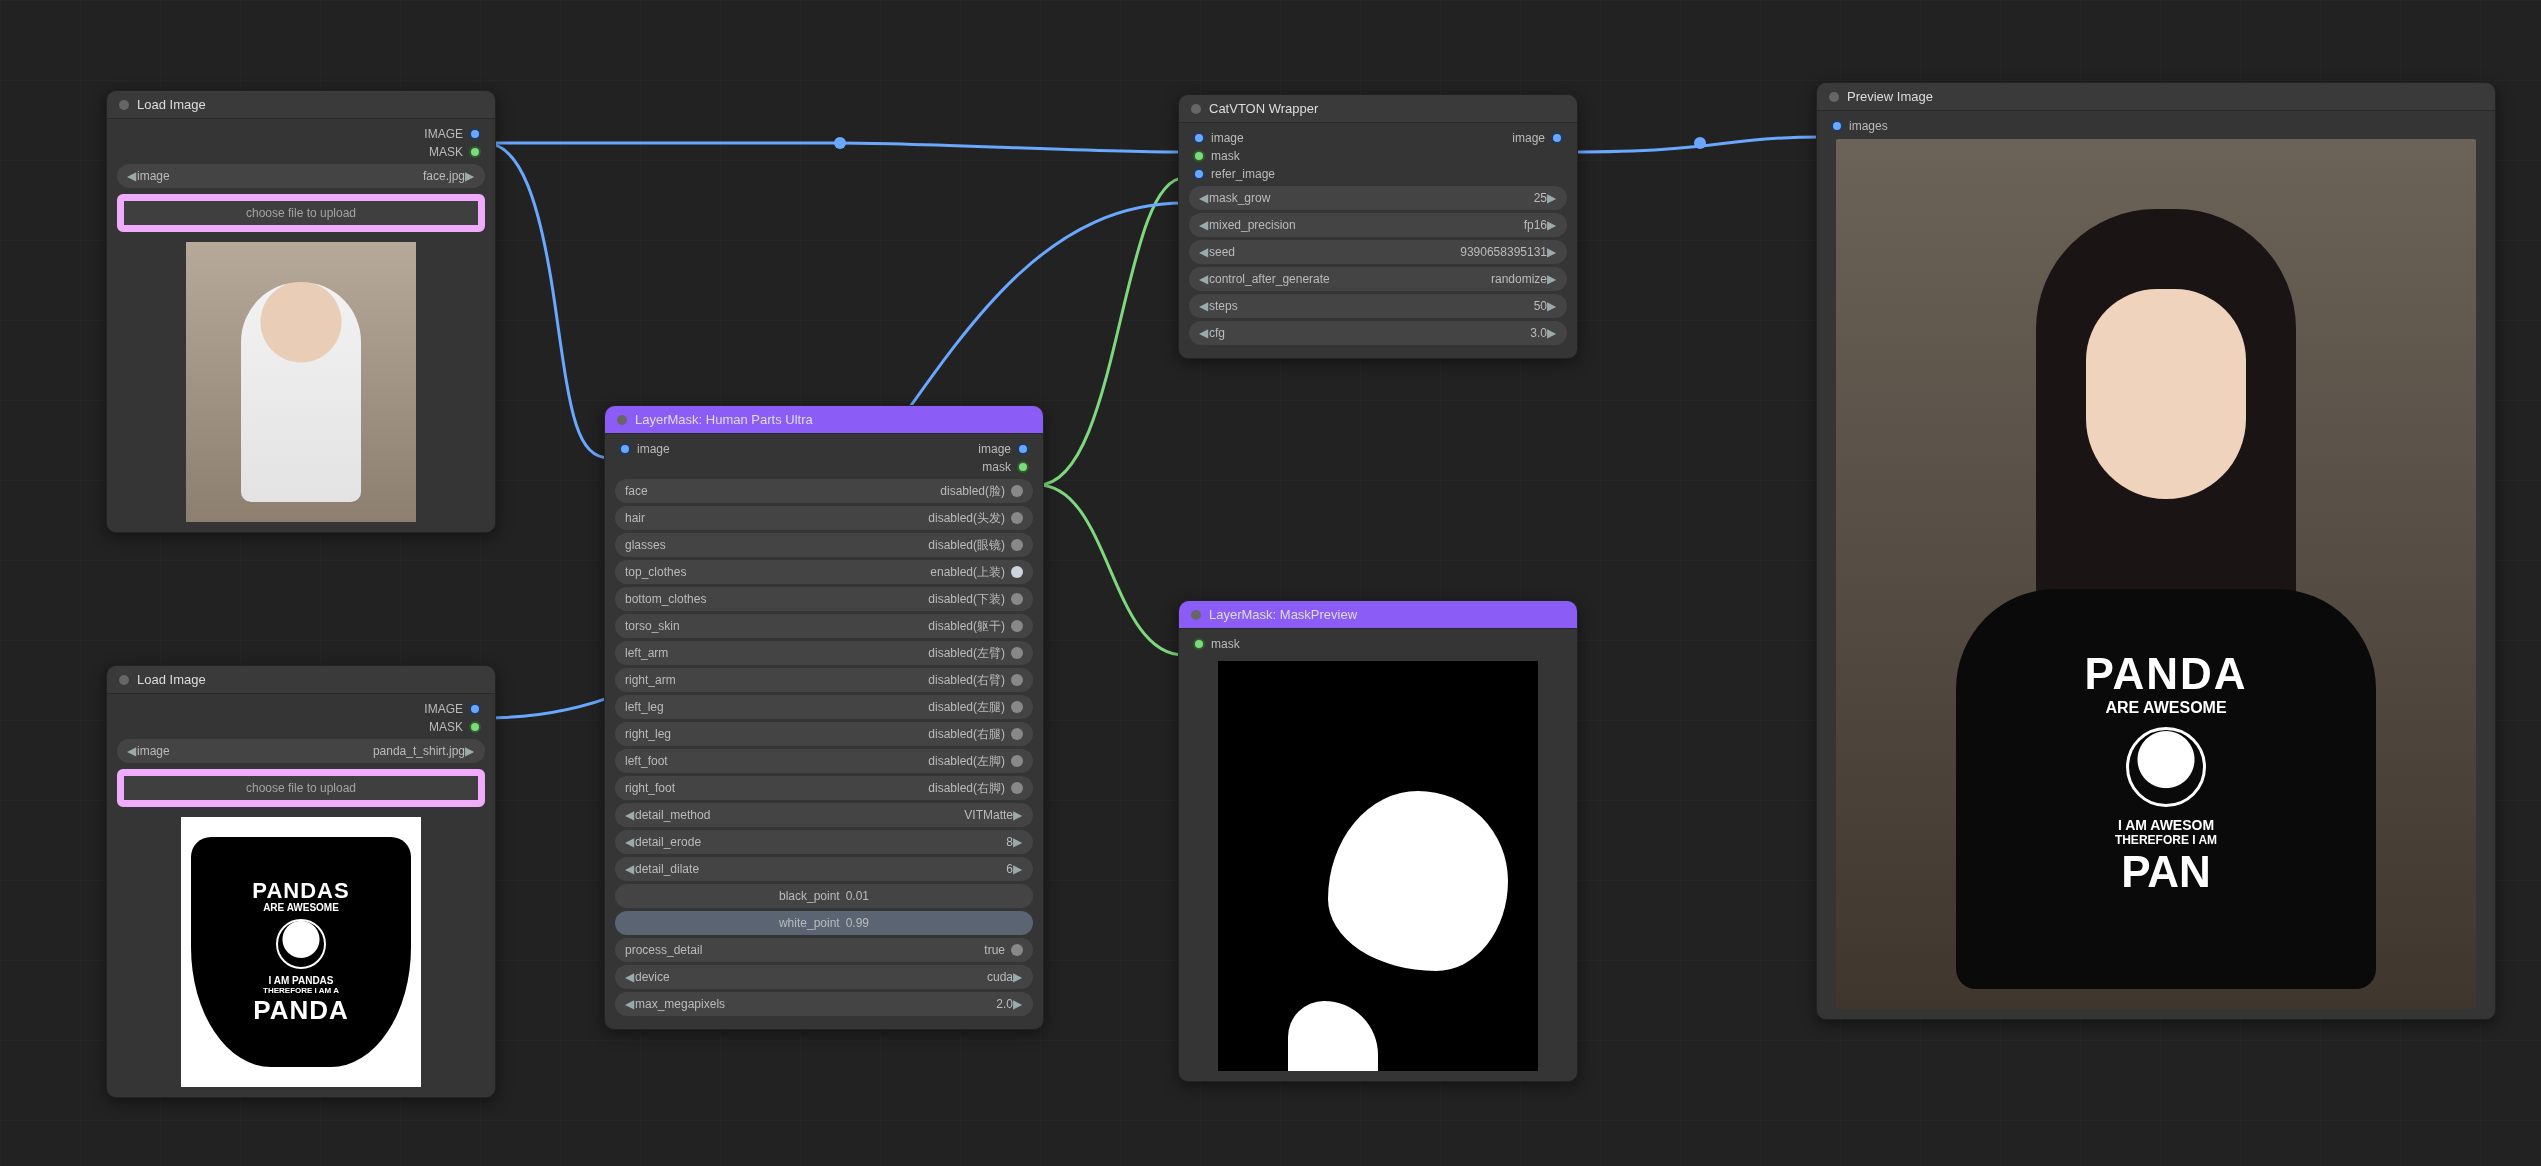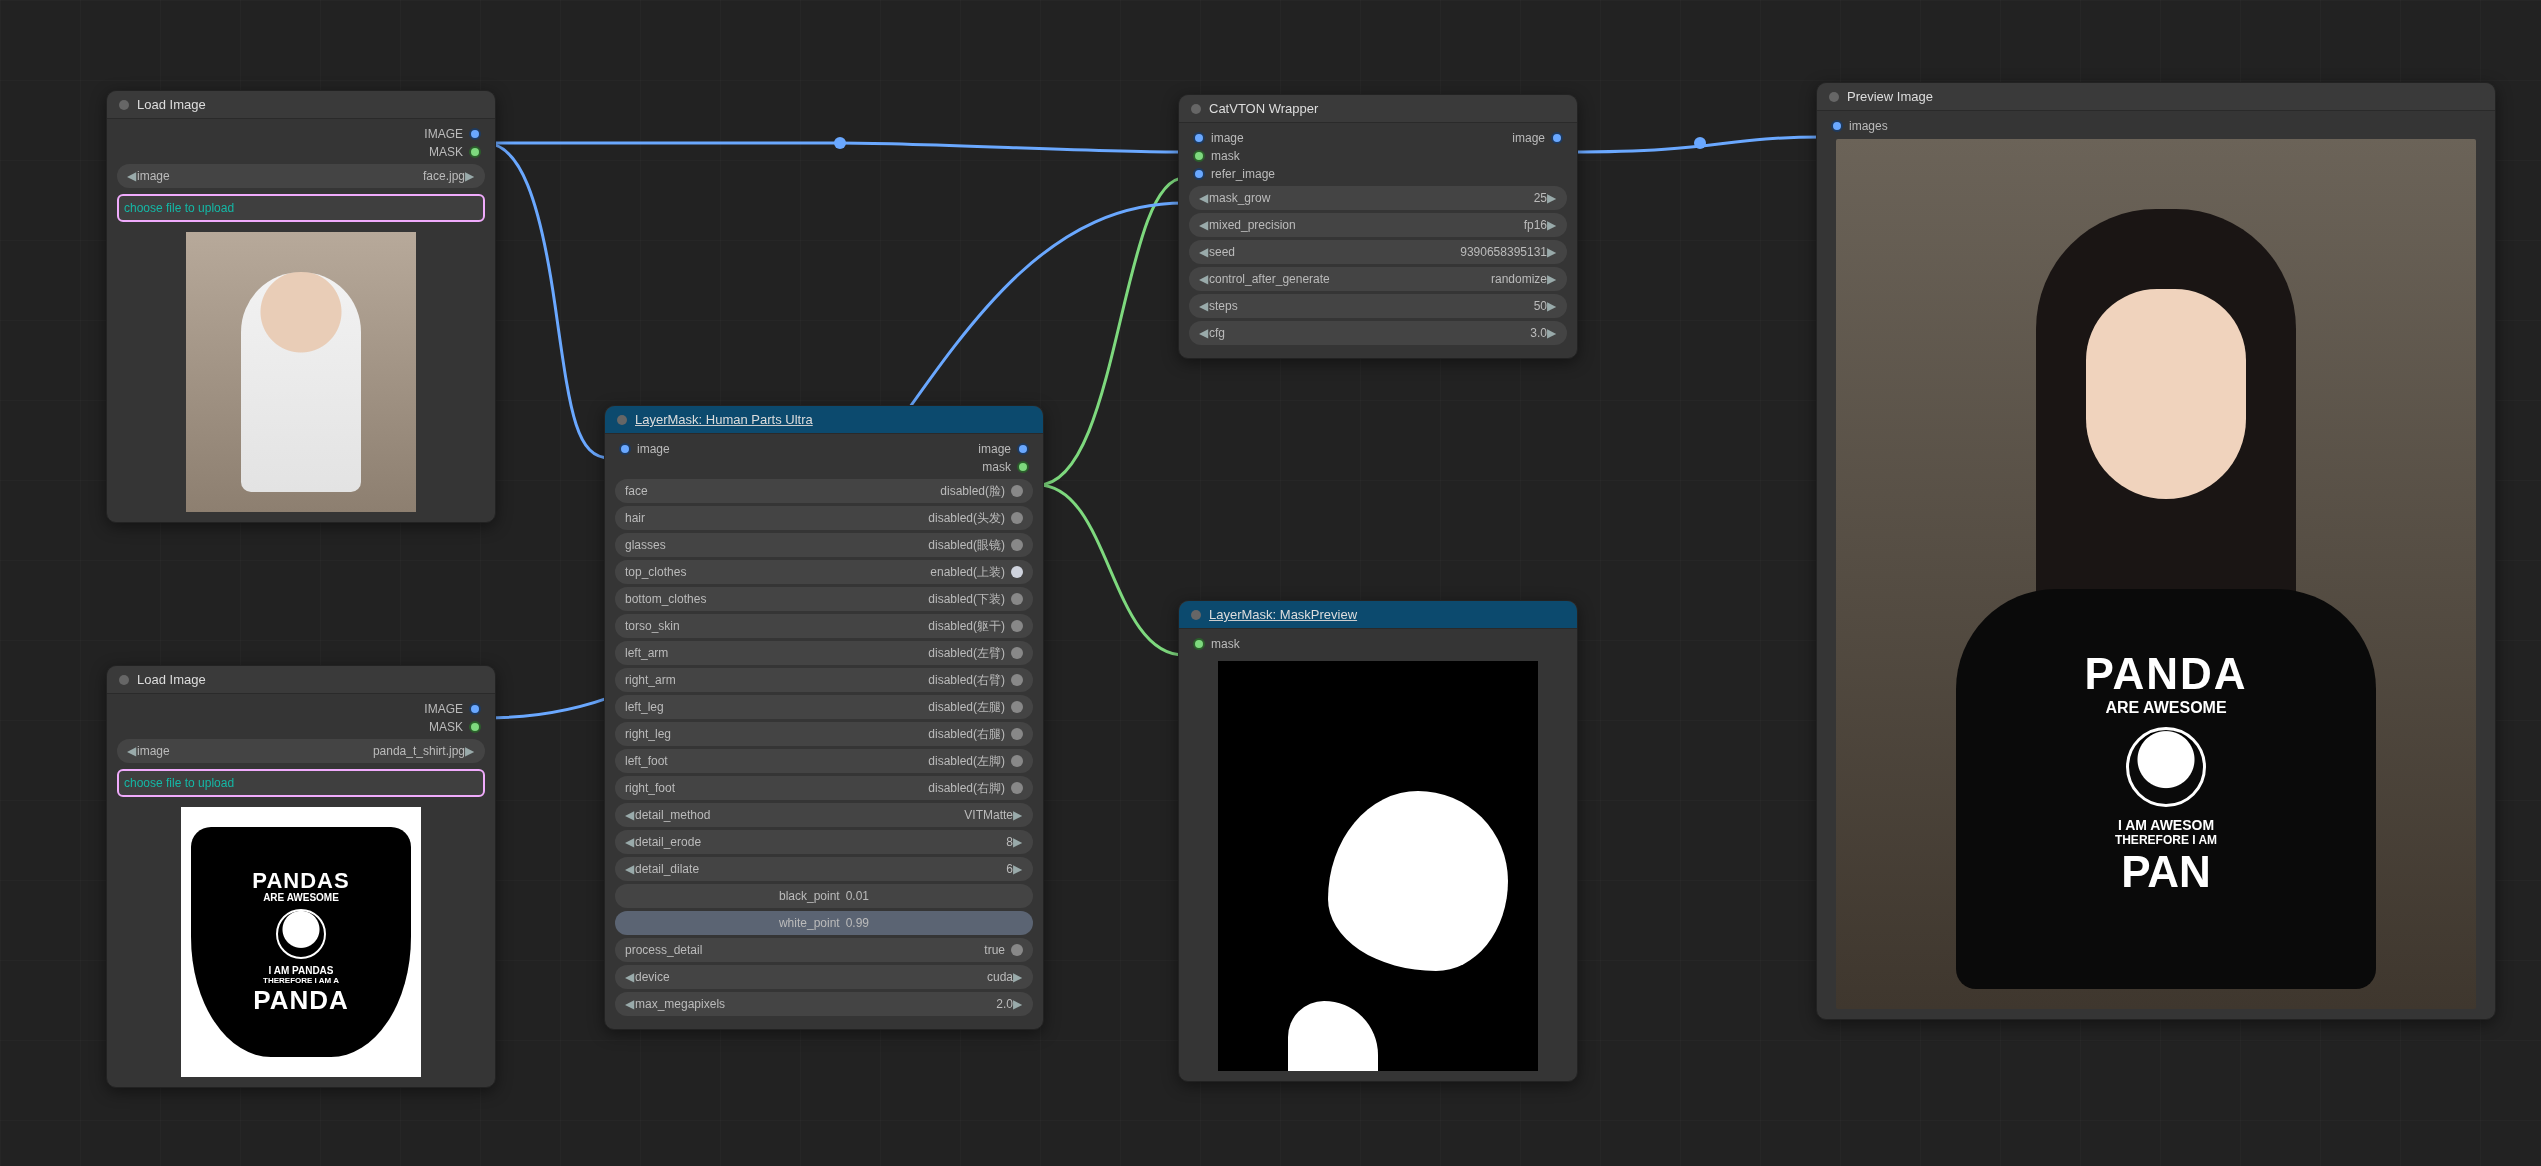--- a/index.html
+++ b/index.html
@@ -4,39 +4,39 @@
 <style>
 * { margin: 0; padding: 0; box-sizing: border-box; font-family: Arial, sans-serif; }
 body { background: #222222; color: #ccc; font-size: 11px; overflow: hidden; position: relative; width: 2541px; height: 1166px; transform-origin: top left; }
 .canvas { position: absolute; inset: 0; background-image:
   linear-gradient(rgba(255,255,255,0.02) 1px, transparent 1px),
   linear-gradient(90deg, rgba(255,255,255,0.02) 1px, transparent 1px);
   background-size: 80px 80px; }
 svg.edges { position: absolute; inset: 0; width: 100%; height: 100%; pointer-events: none; }
 .node { position: absolute; background: #353535; border: 1px solid #222; border-radius: 10px; box-shadow: 0 4px 16px rgba(0,0,0,0.45); }
 .node-header { display: flex; align-items: center; gap: 8px; padding: 6px 12px; background: #3a3a3a; border-top-left-radius: 10px; border-top-right-radius: 10px; border-bottom: 1px solid #2a2a2a; }
-.node-header.blue { background: #0c4a6e; text-decoration: underline; }
+.node-header.blue { background: #8b5cf6; }
 .hdr-dot { width: 10px; height: 10px; border-radius: 50%; background: #666; }
 .hdr-title { color: #ddd; font-size: 13px; }
 .node-body { padding: 6px 10px 10px; }
 .io-row { display: flex; align-items: center; justify-content: flex-end; gap: 6px; padding: 2px 4px; font-size: 12px; color: #ccc; position: relative; }
 .io-row.left { justify-content: flex-start; }
 .port { width: 12px; height: 12px; border-radius: 50%; background: #6aa8ff; border: 2px solid #1e3a5f; }
 .port.green { background: #7ed97e; border-color: #2b5e2b; }
 .io-label { font-size: 12px; color: #bbb; }
 .io-split { display: flex; justify-content: space-between; align-items: center; padding: 2px 4px; }
 .param-row { display: flex; align-items: center; background: #444; border-radius: 14px; padding: 2px 10px; margin: 3px 0; justify-content: space-between; font-size: 12px; color: #bbb; height: 24px; }
 .param-row .arrow { width: 10px; color: #9aa; cursor: pointer; }
 .param-row .name { flex: 0 0 auto; }
 .param-row .val { color: #bbb; }
 .param-row .toggle-dot { width: 12px; height: 12px; border-radius: 50%; background: #888; margin-left: 6px; }
 .param-row.simple { background: #444; }
 .param-row.center { justify-content: center; gap: 6px; }
 .param-row.hl { background: #5b6473; align-items: center; }
-.upload-btn { background: #3f3f3f; border: 2px solid #f0abfc; border-radius: 6px; text-align: left; padding: 5px; margin-top: 6px; color: #14b8a6; font-size: 12px; cursor: pointer; }
+.upload-btn { background: #3f3f3f; border: 7px solid #f0abfc; border-radius: 6px; text-align: center; padding: 5px; margin-top: 6px; color: #a3a3a3; font-size: 12px; cursor: pointer; }
 .thumb { display: block; margin: 10px auto 0; background: #fff; }
 .thumb.girl { width: 230px; height: 280px; background: linear-gradient(#b7a99a, #8d7f70); position: relative; overflow: hidden; }
 .thumb.girl::after { content: ""; position: absolute; left: 55px; top: 40px; width: 120px; height: 220px; background: radial-gradient(circle at 60px 40px, #e9cdb7 40px, transparent 41px), linear-gradient(#f2f2f2,#e3e3e3); border-radius: 60px 60px 10px 10px; }
 .thumb.panda { width: 240px; height: 270px; background: #fff; display: flex; align-items: center; justify-content: center; }
 .shirt { width: 220px; height: 230px; background: #000; border-radius: 20px 20px 80px 80px / 20px 20px 120px 120px; position: relative; display: flex; flex-direction: column; align-items: center; justify-content: center; color: #fff; font-weight: bold; text-align: center; padding: 20px; }
 .shirt .line1 { font-size: 22px; letter-spacing: 1px; }
 .shirt .line2 { font-size: 10px; margin-top: -2px; }
 .shirt .pnd { width: 50px; height: 50px; background: radial-gradient(circle at 50% 40%, #fff 18px, transparent 19px), radial-gradient(circle at 30% 20%, #000 8px, transparent 9px), radial-gradient(circle at 70% 20%, #000 8px, transparent 9px); border-radius: 50%; margin: 6px 0; border: 2px solid #fff; position: relative; }
 .shirt .line3 { font-size: 10px; }
 .shirt .line4 { font-size: 8px; }

